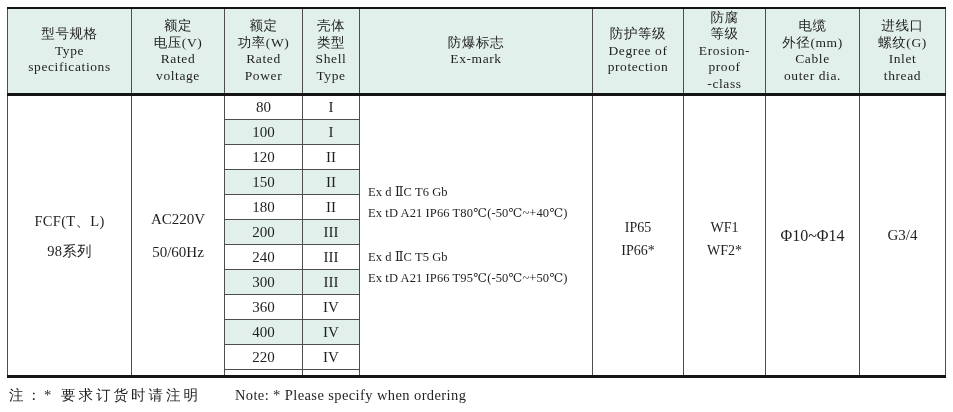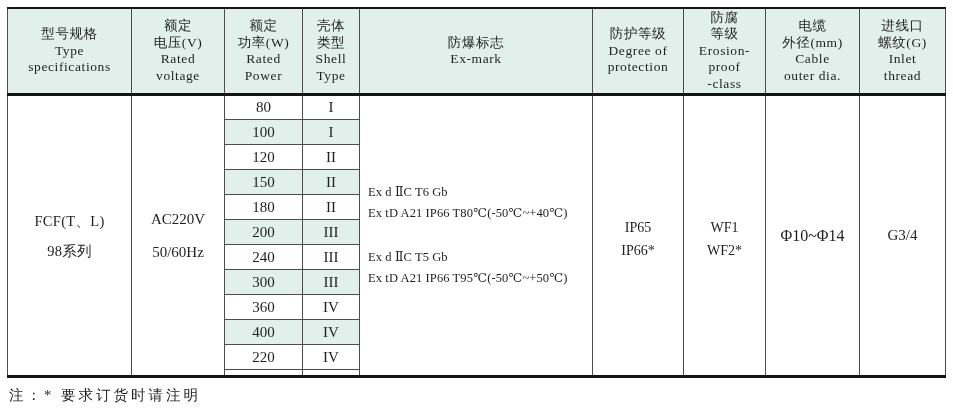--- a/index.html
+++ b/index.html
@@ -203,13 +203,14 @@
     </tr>
     <tr class="filler">
       <td></td>
       <td></td>
     </tr>
   </tbody>
 </table>
 
 <div class="note">
   <span class="note-zh">注：* 要求订货时请注明</span>
+  <span class="note-en">Note: * Please specify when ordering</span>
 </div>
 
 </body></html>

